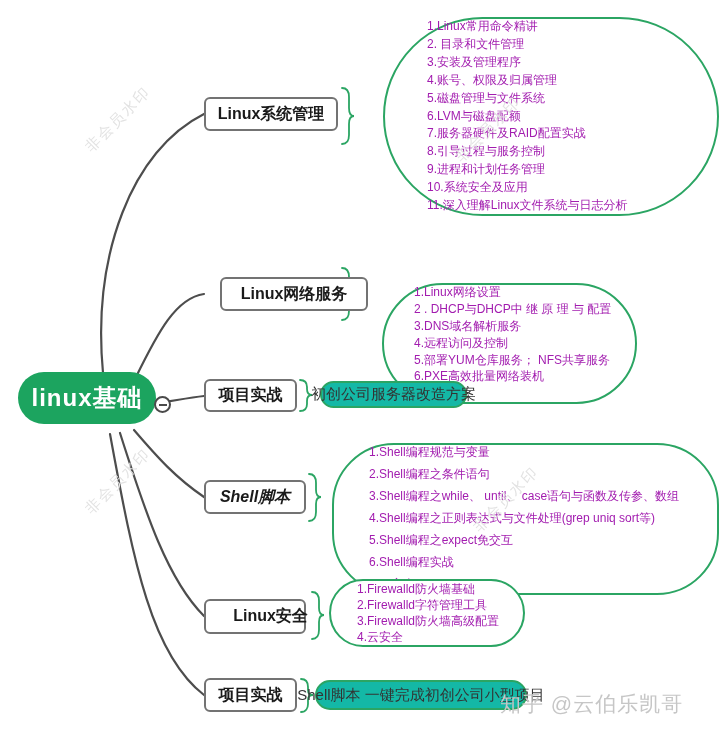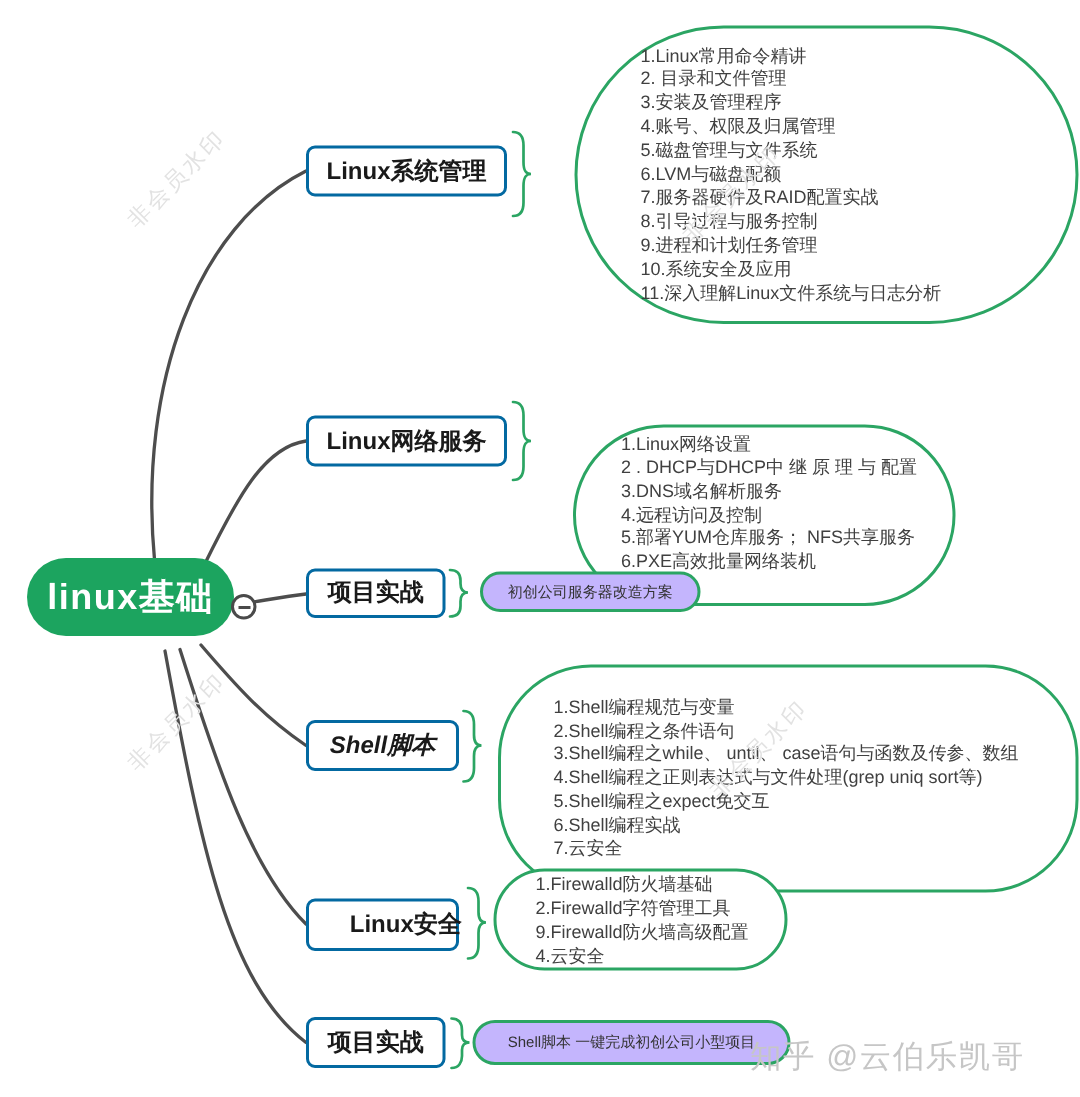--- a/index.html
+++ b/index.html
@@ -14,44 +14,44 @@
     color:#ffffff;font-size:24px;font-weight:bold;letter-spacing:1px;z-index:4;
   }
   .collapse{
     position:absolute;left:154px;top:396px;width:17px;height:17px;box-sizing:border-box;
     background:#ffffff;border:2px solid #4a4a4a;border-radius:50%;
     display:flex;align-items:center;justify-content:center;z-index:5;
   }
   .collapse .bar{width:8px;height:2px;background:#4a4a4a;}
   .branch-box{
     position:absolute;box-sizing:border-box;background:#ffffff;
-    border:2px solid #0369a1;border-radius:6px;
+    border:2px solid #737373;border-radius:6px;
     display:flex;align-items:center;justify-content:center;
     font-size:16px;font-weight:bold;color:#1a1a1a;z-index:4;white-space:nowrap;
   }
   .b0{left:204px;top:97px;width:134px;height:34px;}
-  .b1{left:204px;top:277px;width:134px;height:34px;}
+  .b1{left:220px;top:277px;width:148px;height:34px;}
   .b2{left:204px;top:379px;width:93px;height:33px;}
   .b3{left:204px;top:480px;width:102px;height:34px;font-style:italic;}
   .b4{left:204px;top:599px;width:102px;height:35px;padding-left:31px;}
   .b5{left:204px;top:678px;width:93px;height:34px;}
   .bubble{
     position:absolute;box-sizing:border-box;background:#ffffff;
     border:2px solid #2ba563;z-index:2;
-    display:flex;flex-direction:column;justify-content:center;
-    font-size:12px;color:#404040;
+    display:flex;flex-direction:column;justify-content:space-between;
+    font-size:12px;color:#a21caf;
   }
   .bub0{left:383px;top:17px;width:336px;height:199px;border-radius:100px;padding-left:42px;line-height:15.8px;}
   .bub1{left:382px;top:235px;width:255px;height:121px;border-radius:61px;padding-left:30px;line-height:15.7px;margin-top:48px;}
   .bub3{left:332px;top:443px;width:387px;height:152px;border-radius:62px;padding-left:35px;line-height:15.8px;}
   .bub4{left:329px;top:579px;width:196px;height:68px;border-radius:39px;padding-left:26px;line-height:16px;}
   .pill{
-    position:absolute;box-sizing:border-box;background:#c4b5fd;border:2px solid #2ba563;
+    position:absolute;box-sizing:border-box;background:#14b8a6;border:2px solid #2ba563;
     display:flex;align-items:center;justify-content:center;z-index:2;
-    font-size:10px;color:#333;white-space:nowrap;
+    font-size:15px;color:#333;white-space:nowrap;
   }
   .bub2{left:320px;top:381px;width:147px;height:27px;border-radius:14px;}
   .bub5{left:315px;top:680px;width:212px;height:30px;border-radius:15px;}
   .bl{white-space:nowrap;}
   .wm{
     position:absolute;color:#e2e2e2;font-size:15px;letter-spacing:2px;white-space:nowrap;
     transform:rotate(-45deg);transform-origin:left center;z-index:3;pointer-events:none;
   }
   .wm1{left:88px;top:140px;}
   .wm2{left:88px;top:502px;}
@@ -130,21 +130,21 @@
     <div class="bl">3.Shell编程之while、 until、 case语句与函数及传参、数组</div>
     <div class="bl">4.Shell编程之正则表达式与文件处理(grep uniq sort等)</div>
     <div class="bl">5.Shell编程之expect免交互</div>
     <div class="bl">6.Shell编程实战</div>
     <div class="bl">7.云安全</div>
   </div>
 
   <div class="bubble bub4">
     <div class="bl">1.Firewalld防火墙基础</div>
     <div class="bl">2.Firewalld字符管理工具</div>
-    <div class="bl">9.Firewalld防火墙高级配置</div>
+    <div class="bl">3.Firewalld防火墙高级配置</div>
     <div class="bl">4.云安全</div>
   </div>
 
   <div class="pill bub5">Shell脚本 一键完成初创公司小型项目</div>
 
   <div class="wm wm1">非会员水印</div>
   <div class="wm wm2">非会员水印</div>
   <div class="wm wm3">非会员水印</div>
   <div class="wm wm4">非会员水印</div>
   <div class="credit">知乎 @云伯乐凯哥</div>

